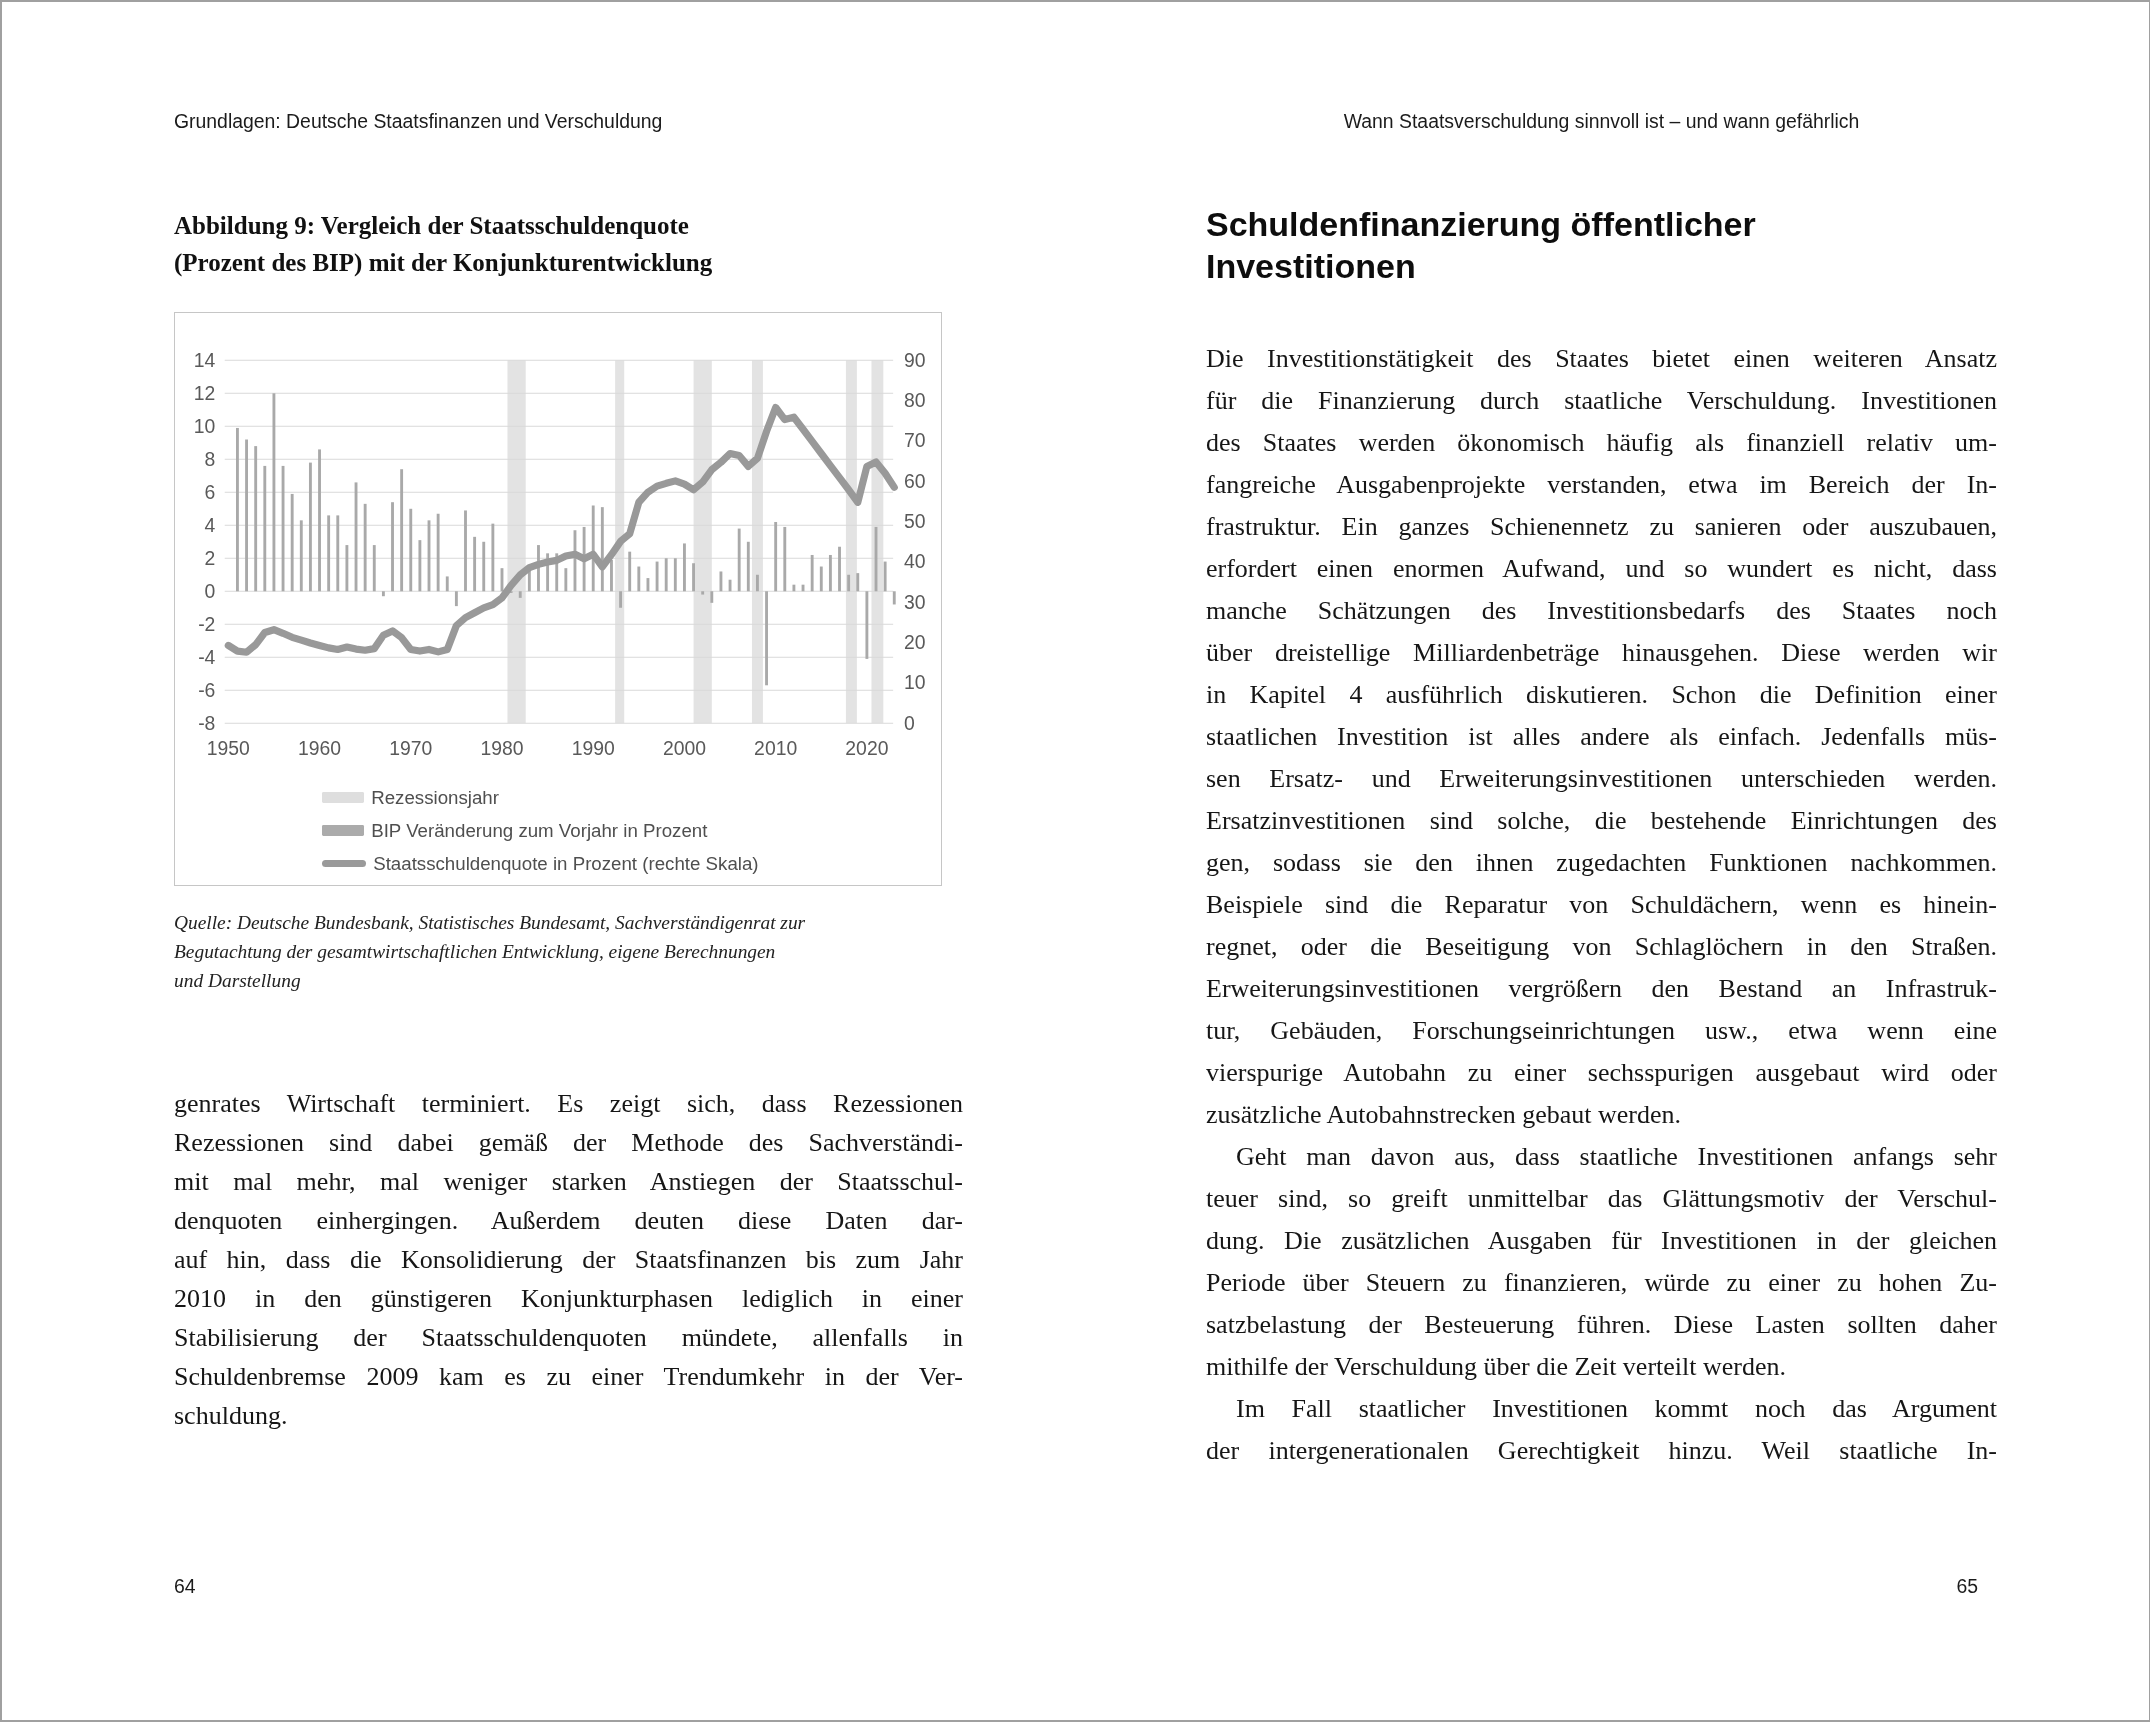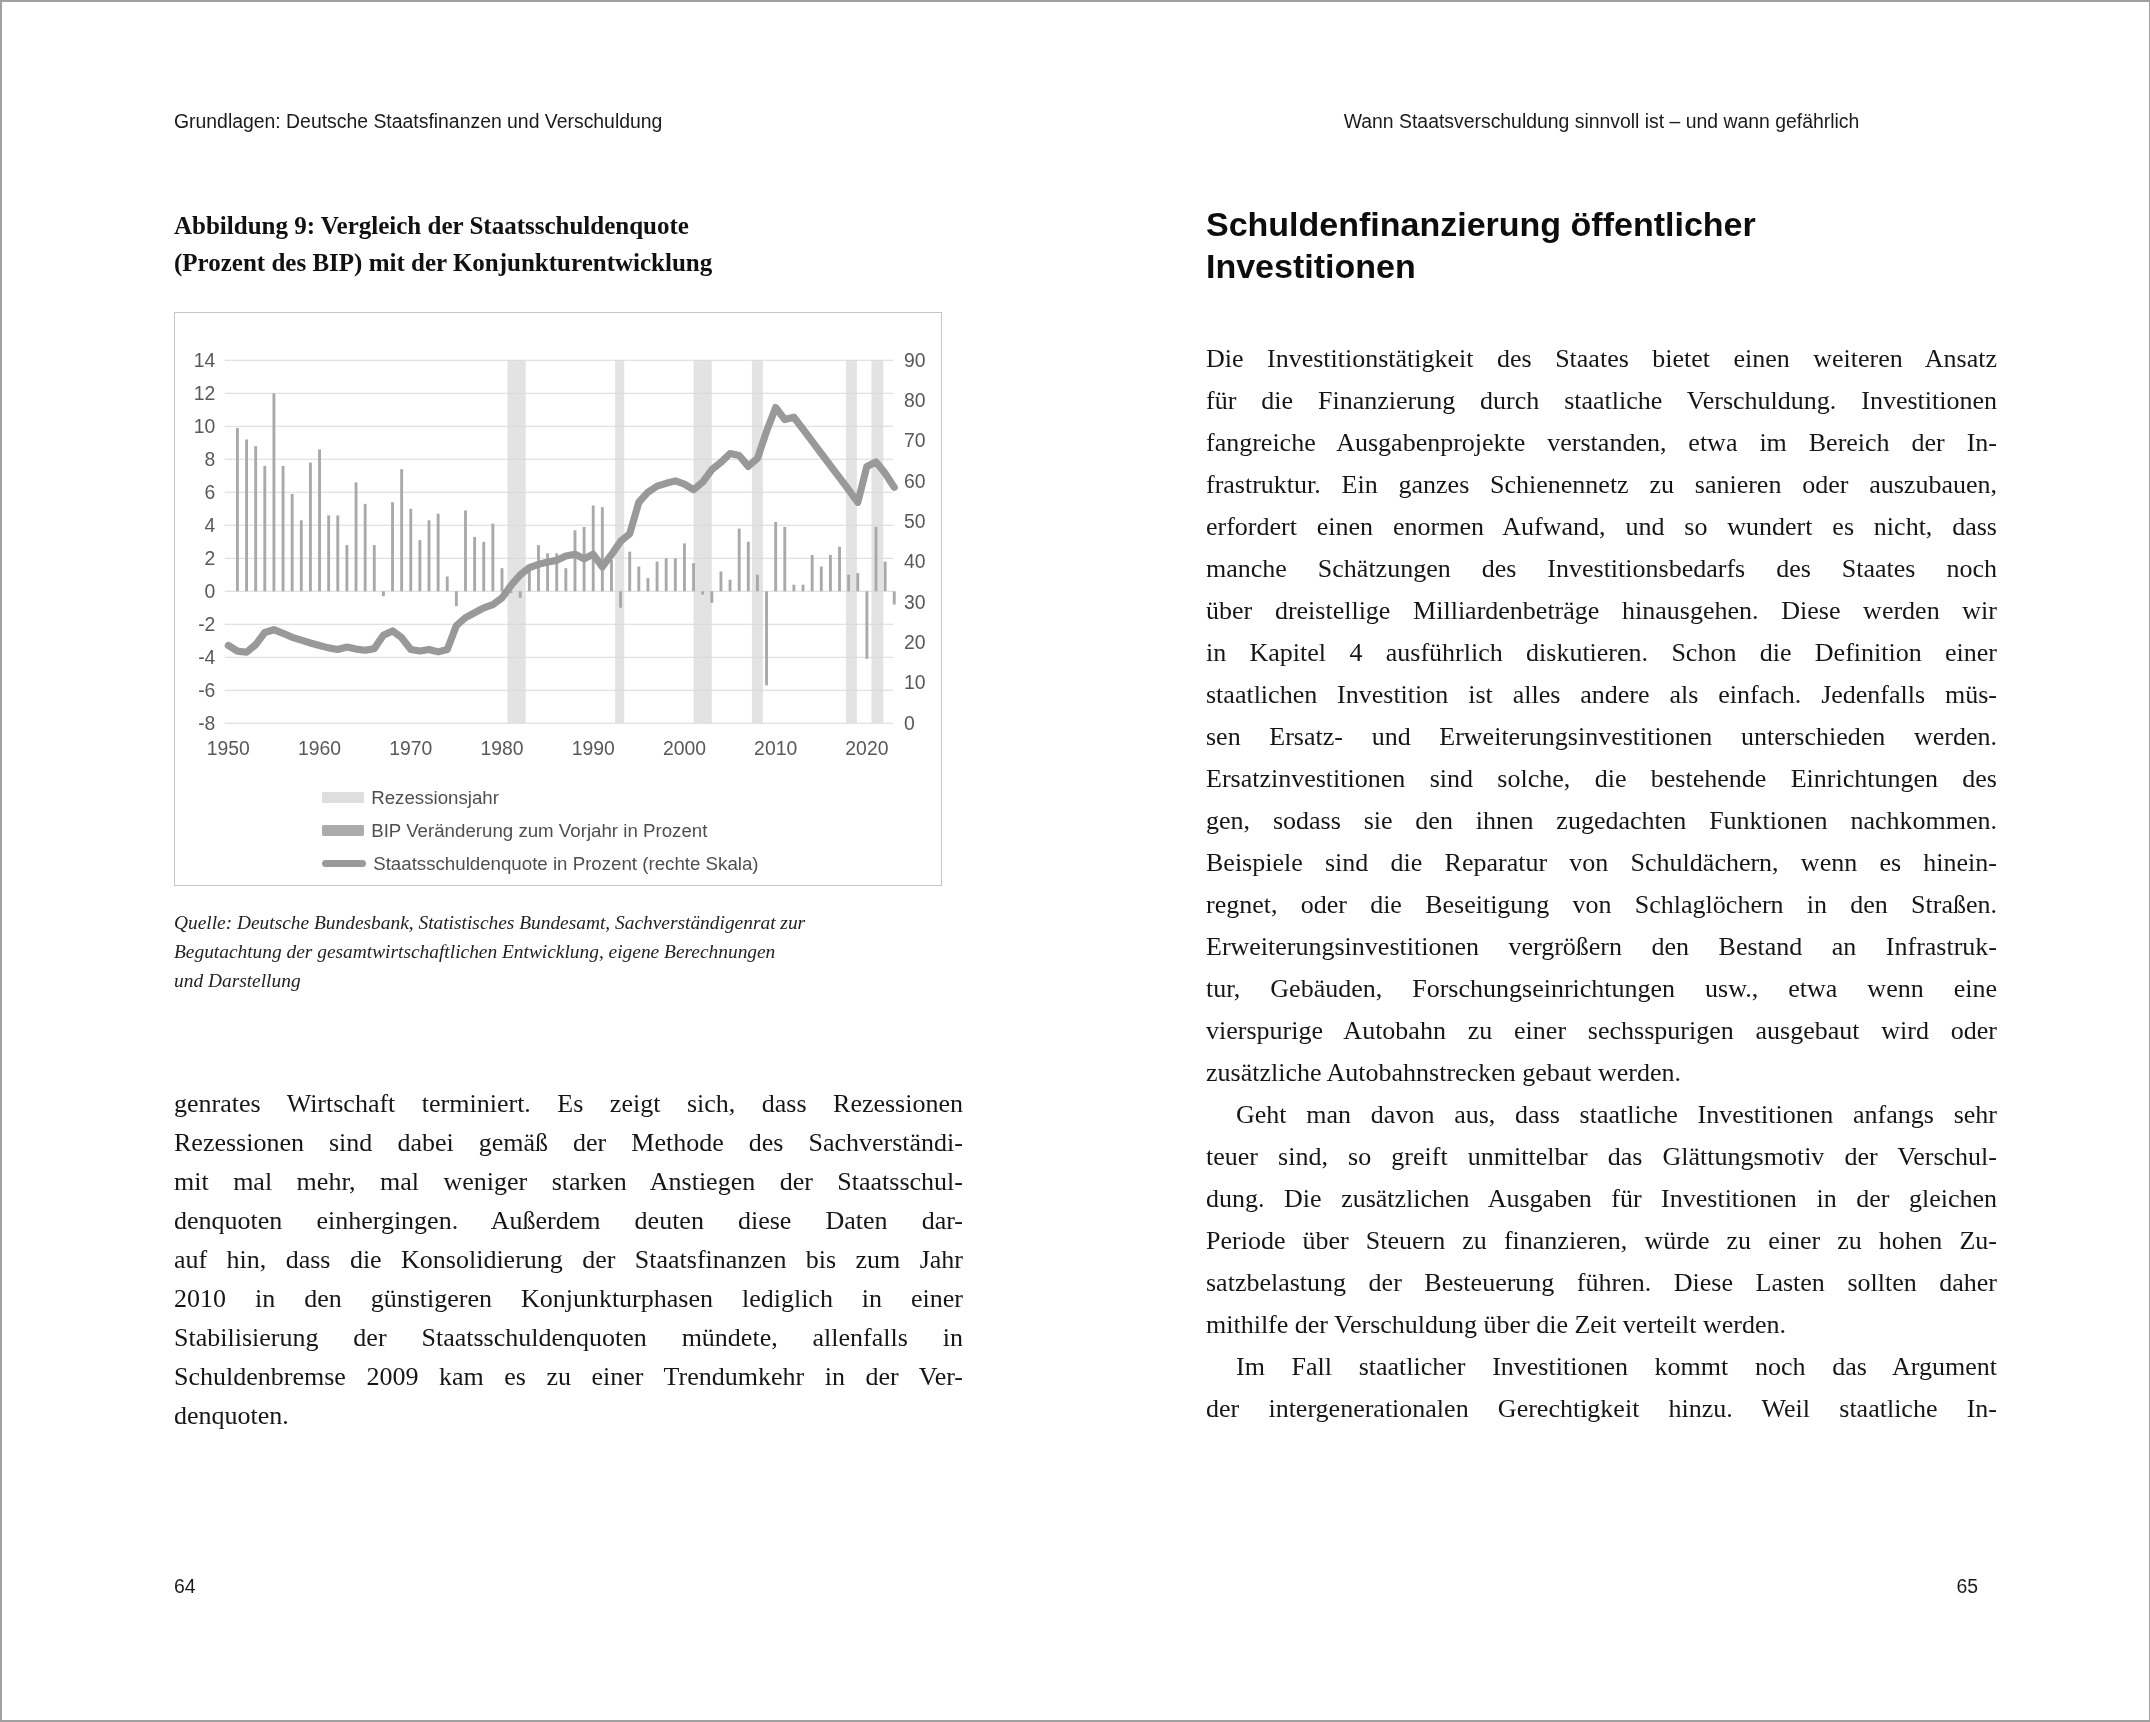--- a/index.html
+++ b/index.html
@@ -219,37 +219,38 @@
 
     <div class="body-col body-left" id="body-left">
         <div class="bline">genrates Wirtschaft terminiert. Es zeigt sich, dass Rezessionen</div>
         <div class="bline">Rezessionen sind dabei gemäß der Methode des Sachverständi-</div>
         <div class="bline">mit mal mehr, mal weniger starken Anstiegen der Staatsschul-</div>
         <div class="bline">denquoten einhergingen. Außerdem deuten diese Daten dar-</div>
         <div class="bline">auf hin, dass die Konsolidierung der Staatsfinanzen bis zum Jahr</div>
         <div class="bline">2010 in den günstigeren Konjunkturphasen lediglich in einer</div>
         <div class="bline">Stabilisierung der Staatsschuldenquoten mündete, allenfalls in</div>
         <div class="bline">Schuldenbremse 2009 kam es zu einer Trendumkehr in der Ver-</div>
-        <div class="bline endp">denquoten.</div>
+        <div class="bline endp">schuldung.</div>
       </div>
 
     <div class="page-number pn-left">64</div>
   </div>
 
   <div>
     <div class="running-header rh-right">Wann Staatsverschuldung sinnvoll ist – und wann gefährlich</div>
 
     <div class="section-heading">
       <div>Schuldenfinanzierung öffentlicher</div>
       <div>Investitionen</div>
     </div>
 
     <div class="body-col body-right" id="body-right">
         <div class="bline">Die Investitionstätigkeit des Staates bietet einen weiteren Ansatz</div>
         <div class="bline">für die Finanzierung durch staatliche Verschuldung. Investitionen</div>
+        <div class="bline">des Staates werden ökonomisch häufig als finanziell relativ um-</div>
         <div class="bline">fangreiche Ausgabenprojekte verstanden, etwa im Bereich der In-</div>
         <div class="bline">frastruktur. Ein ganzes Schienennetz zu sanieren oder auszubauen,</div>
         <div class="bline">erfordert einen enormen Aufwand, und so wundert es nicht, dass</div>
         <div class="bline">manche Schätzungen des Investitionsbedarfs des Staates noch</div>
         <div class="bline">über dreistellige Milliardenbeträge hinausgehen. Diese werden wir</div>
         <div class="bline">in Kapitel 4 ausführlich diskutieren. Schon die Definition einer</div>
         <div class="bline">staatlichen Investition ist alles andere als einfach. Jedenfalls müs-</div>
         <div class="bline">sen Ersatz- und Erweiterungsinvestitionen unterschieden werden.</div>
         <div class="bline">Ersatzinvestitionen sind solche, die bestehende Einrichtungen des</div>
         <div class="bline">gen, sodass sie den ihnen zugedachten Funktionen nachkommen.</div>

